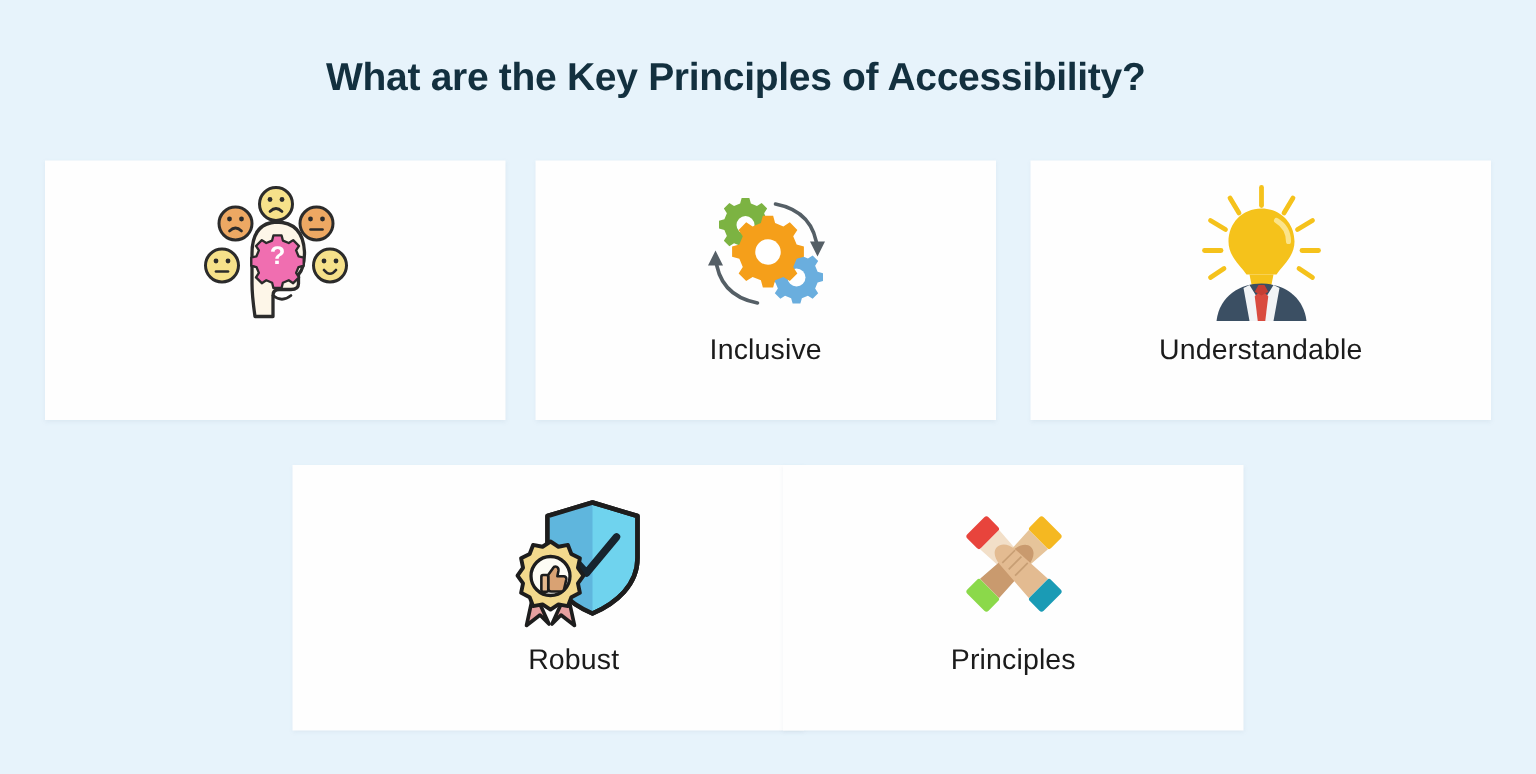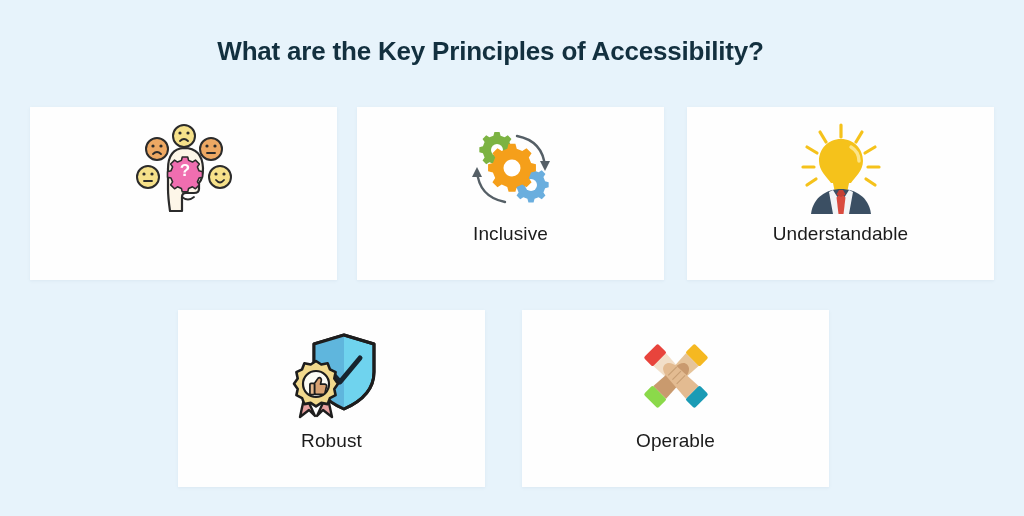--- a/index.html
+++ b/index.html
@@ -34,21 +34,21 @@
     display: flex;
     flex-direction: column;
     align-items: center;
   }
   .card-row-top { top: 107px; width: 307px; height: 173px; }
   .card-row-bottom { top: 310px; width: 307px; height: 177px; }
 
   .card-1 { left: 30px; }
   .card-2 { left: 357px; }
   .card-3 { left: 687px; }
-  .card-4 { left: 178px; }
+  .card-4 { left: 195px; padding-left: 34px; }
   .card-5 { left: 522px; }
 
   .icon-wrap {
     height: 96px;
     margin-top: 14px;
     display: flex;
     align-items: center;
     justify-content: center;
   }
   .card-row-bottom .icon-wrap { margin-top: 18px; }
@@ -238,14 +238,14 @@
         <rect x="14" y="36" width="13" height="20" rx="2" fill="#1a9bb5"></rect>
         <path d="M27 37 L56 39 C62 39.5 66 42 66 46 C66 50 62 53 56 53.5 L27 55 Z" fill="#e3bb91"></path>
         <g stroke="#c79e74" stroke-width="1.1">
           <line x1="44" y1="41" x2="44" y2="53"></line>
           <line x1="50" y1="41" x2="50" y2="53"></line>
           <line x1="56" y1="41" x2="56" y2="53"></line>
         </g>
       </g>
     </svg>
   </div>
-  <div class="card-label">Operable</div>
+  <div class="card-label">Principles</div>
 </div>
 
 </body></html>

